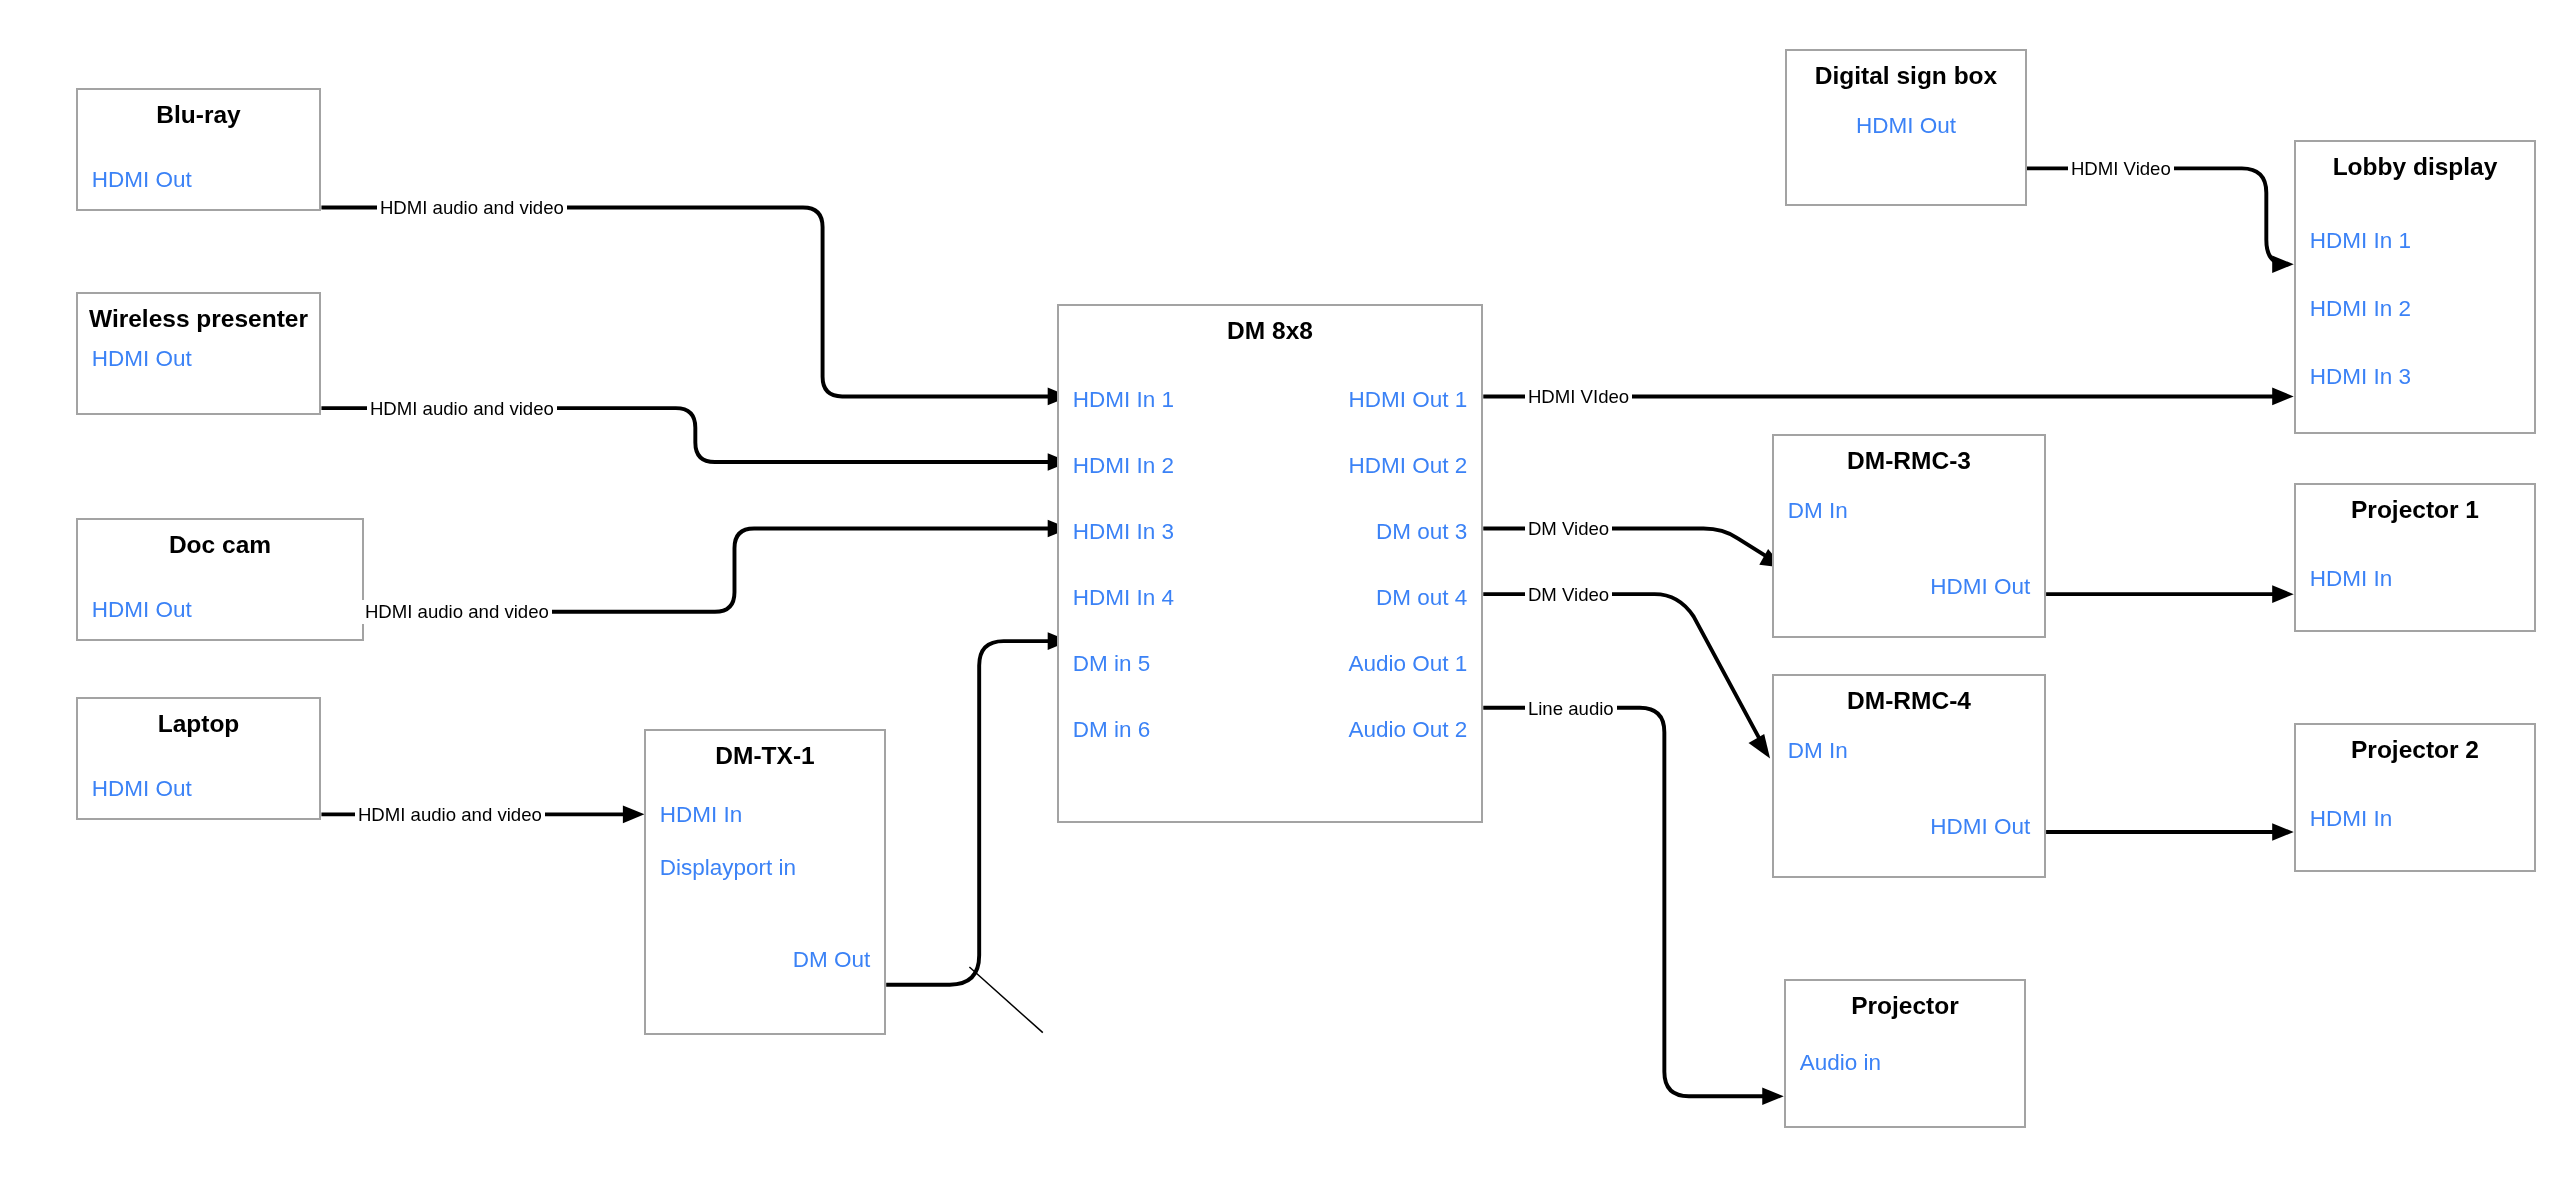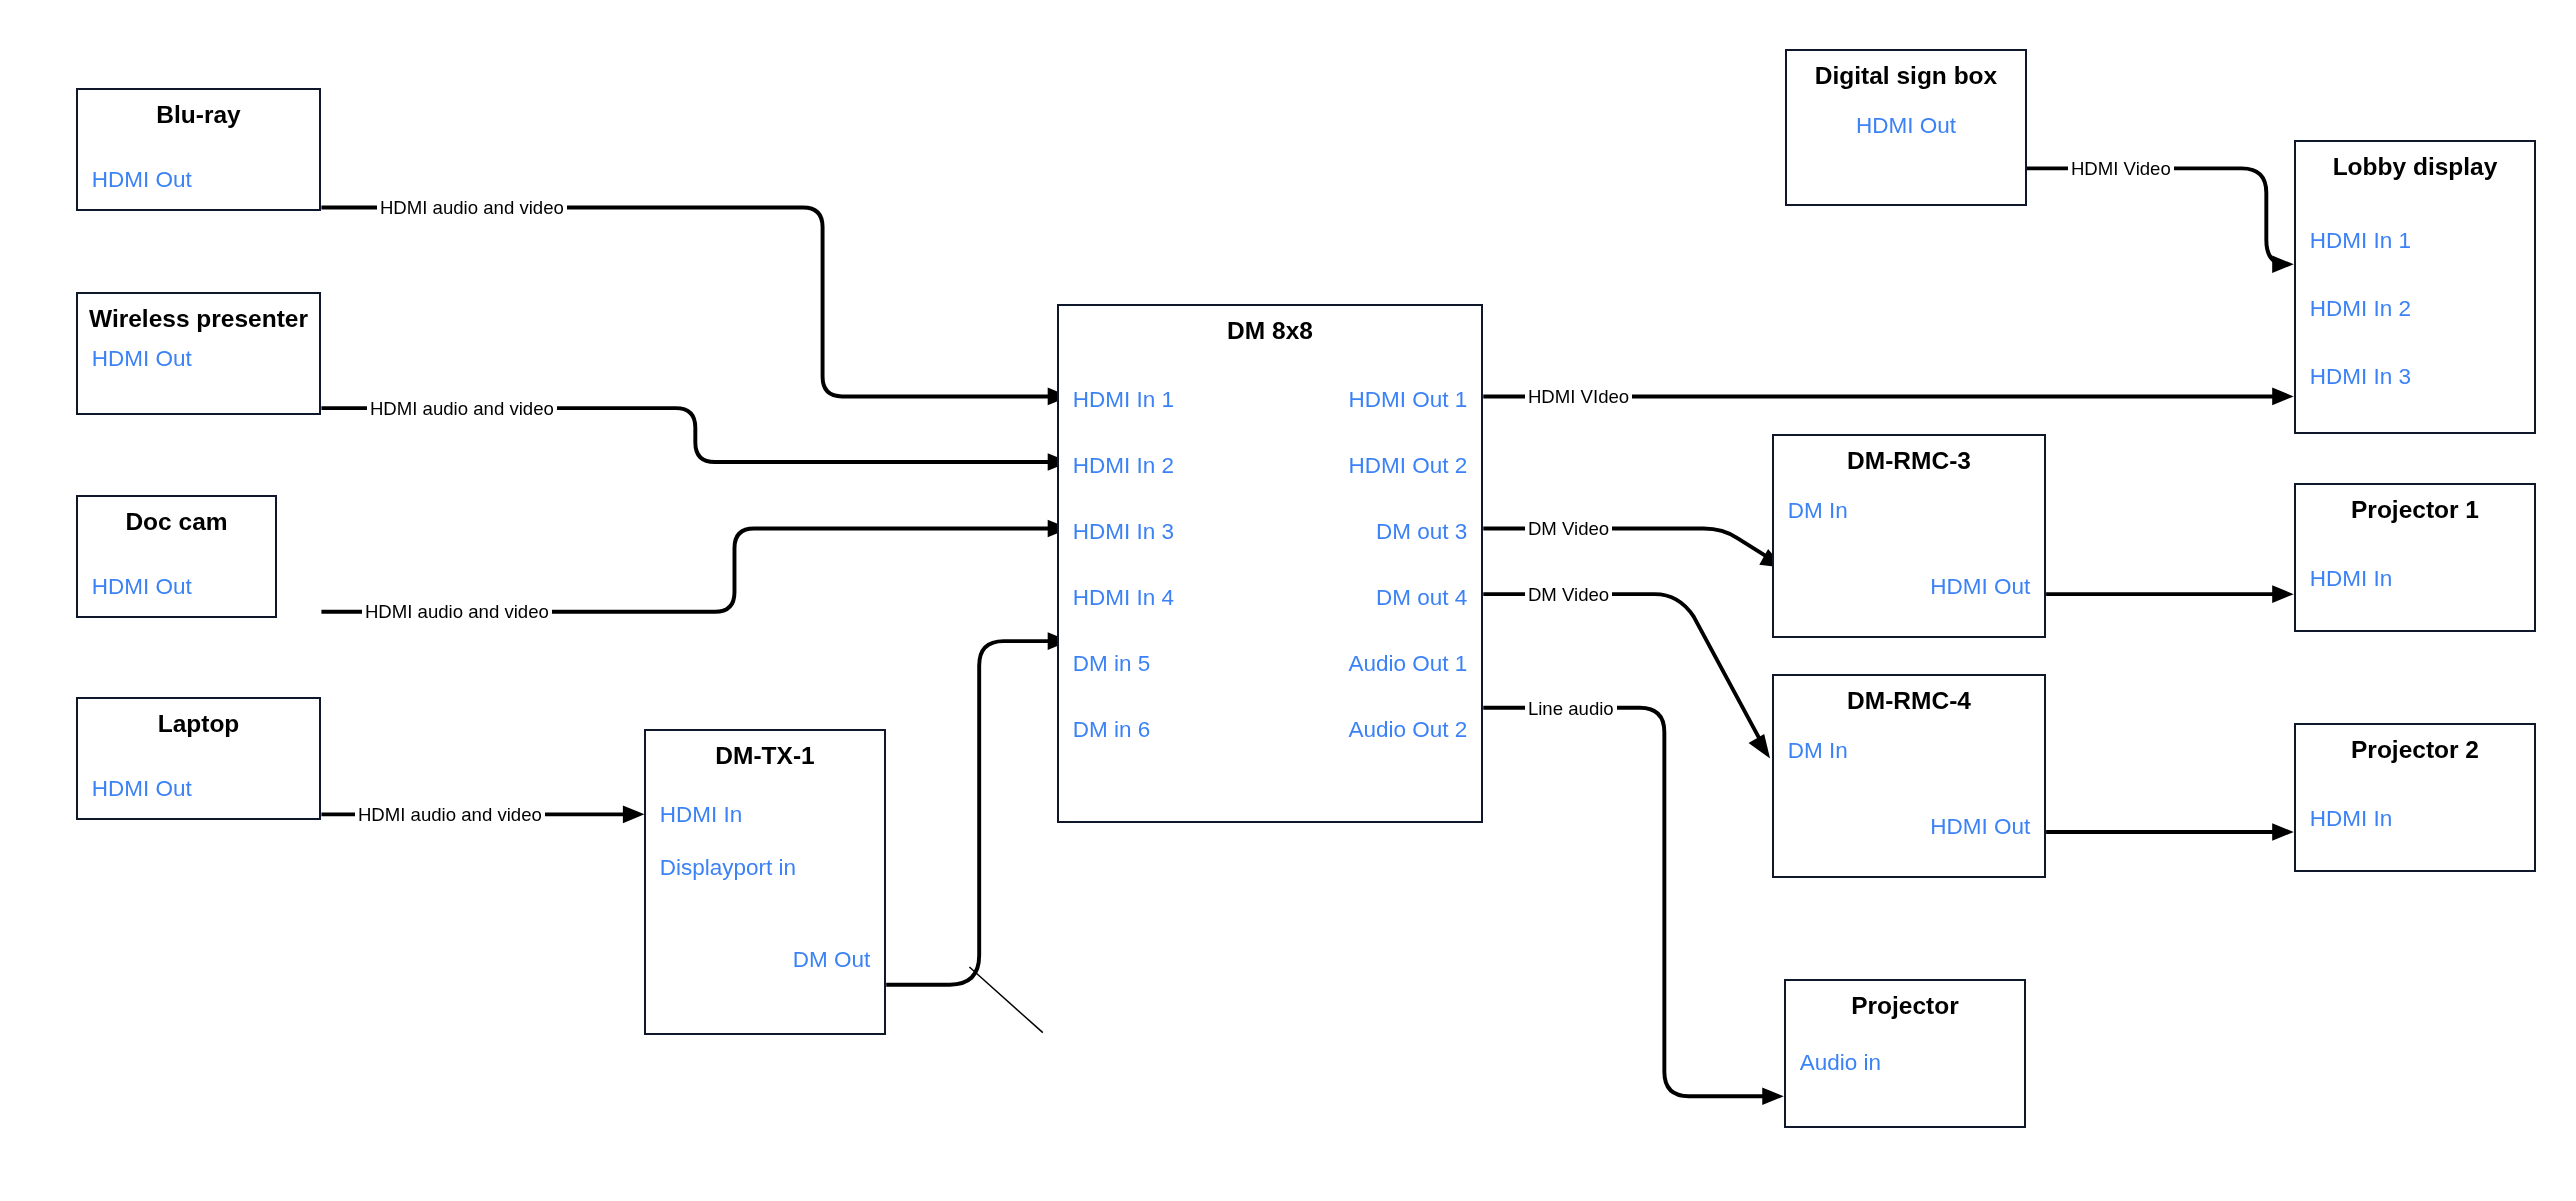--- a/index.html
+++ b/index.html
@@ -13,21 +13,21 @@
   #canvas {
     position: relative;
     width: 2576px;
     height: 1201px;
     background: #ffffff;
     overflow: hidden;
   }
   .box {
     position: absolute;
     box-sizing: border-box;
-    border: 2px solid #0f172a;
+    border: 2px solid #a3a3a3;
     background: #ffffff;
     z-index: 2;
   }
   .box-title {
     text-align: center;
     font-weight: bold;
     font-size: 24.5px;
     color: #000000;
     line-height: 1.2;
     padding-top: 9.8px;
@@ -129,21 +129,21 @@
   <div class="box" style="left:76px; top:88px; width:245px; height:123px;">
     <div class="box-title">Blu-ray</div>
     <div class="port left" style="margin-top:37px;">HDMI Out</div>
   </div>
 
   <div class="box" style="left:76px; top:292px; width:245px; height:123px;">
     <div class="box-title">Wireless presenter</div>
     <div class="port left" style="margin-top:11.7px;">HDMI Out</div>
   </div>
 
-  <div class="box" style="left:76px; top:495px; width:201px; height:123px;">
+  <div class="box" style="left:76px; top:518px; width:288px; height:123px;">
     <div class="box-title">Doc cam</div>
     <div class="port left" style="margin-top:37px;">HDMI Out</div>
   </div>
 
   <div class="box" style="left:76px; top:697px; width:245px; height:123px;">
     <div class="box-title">Laptop</div>
     <div class="port left" style="margin-top:37px;">HDMI Out</div>
   </div>
 
   <div class="box" style="left:644px; top:729px; width:242px; height:306px;">

